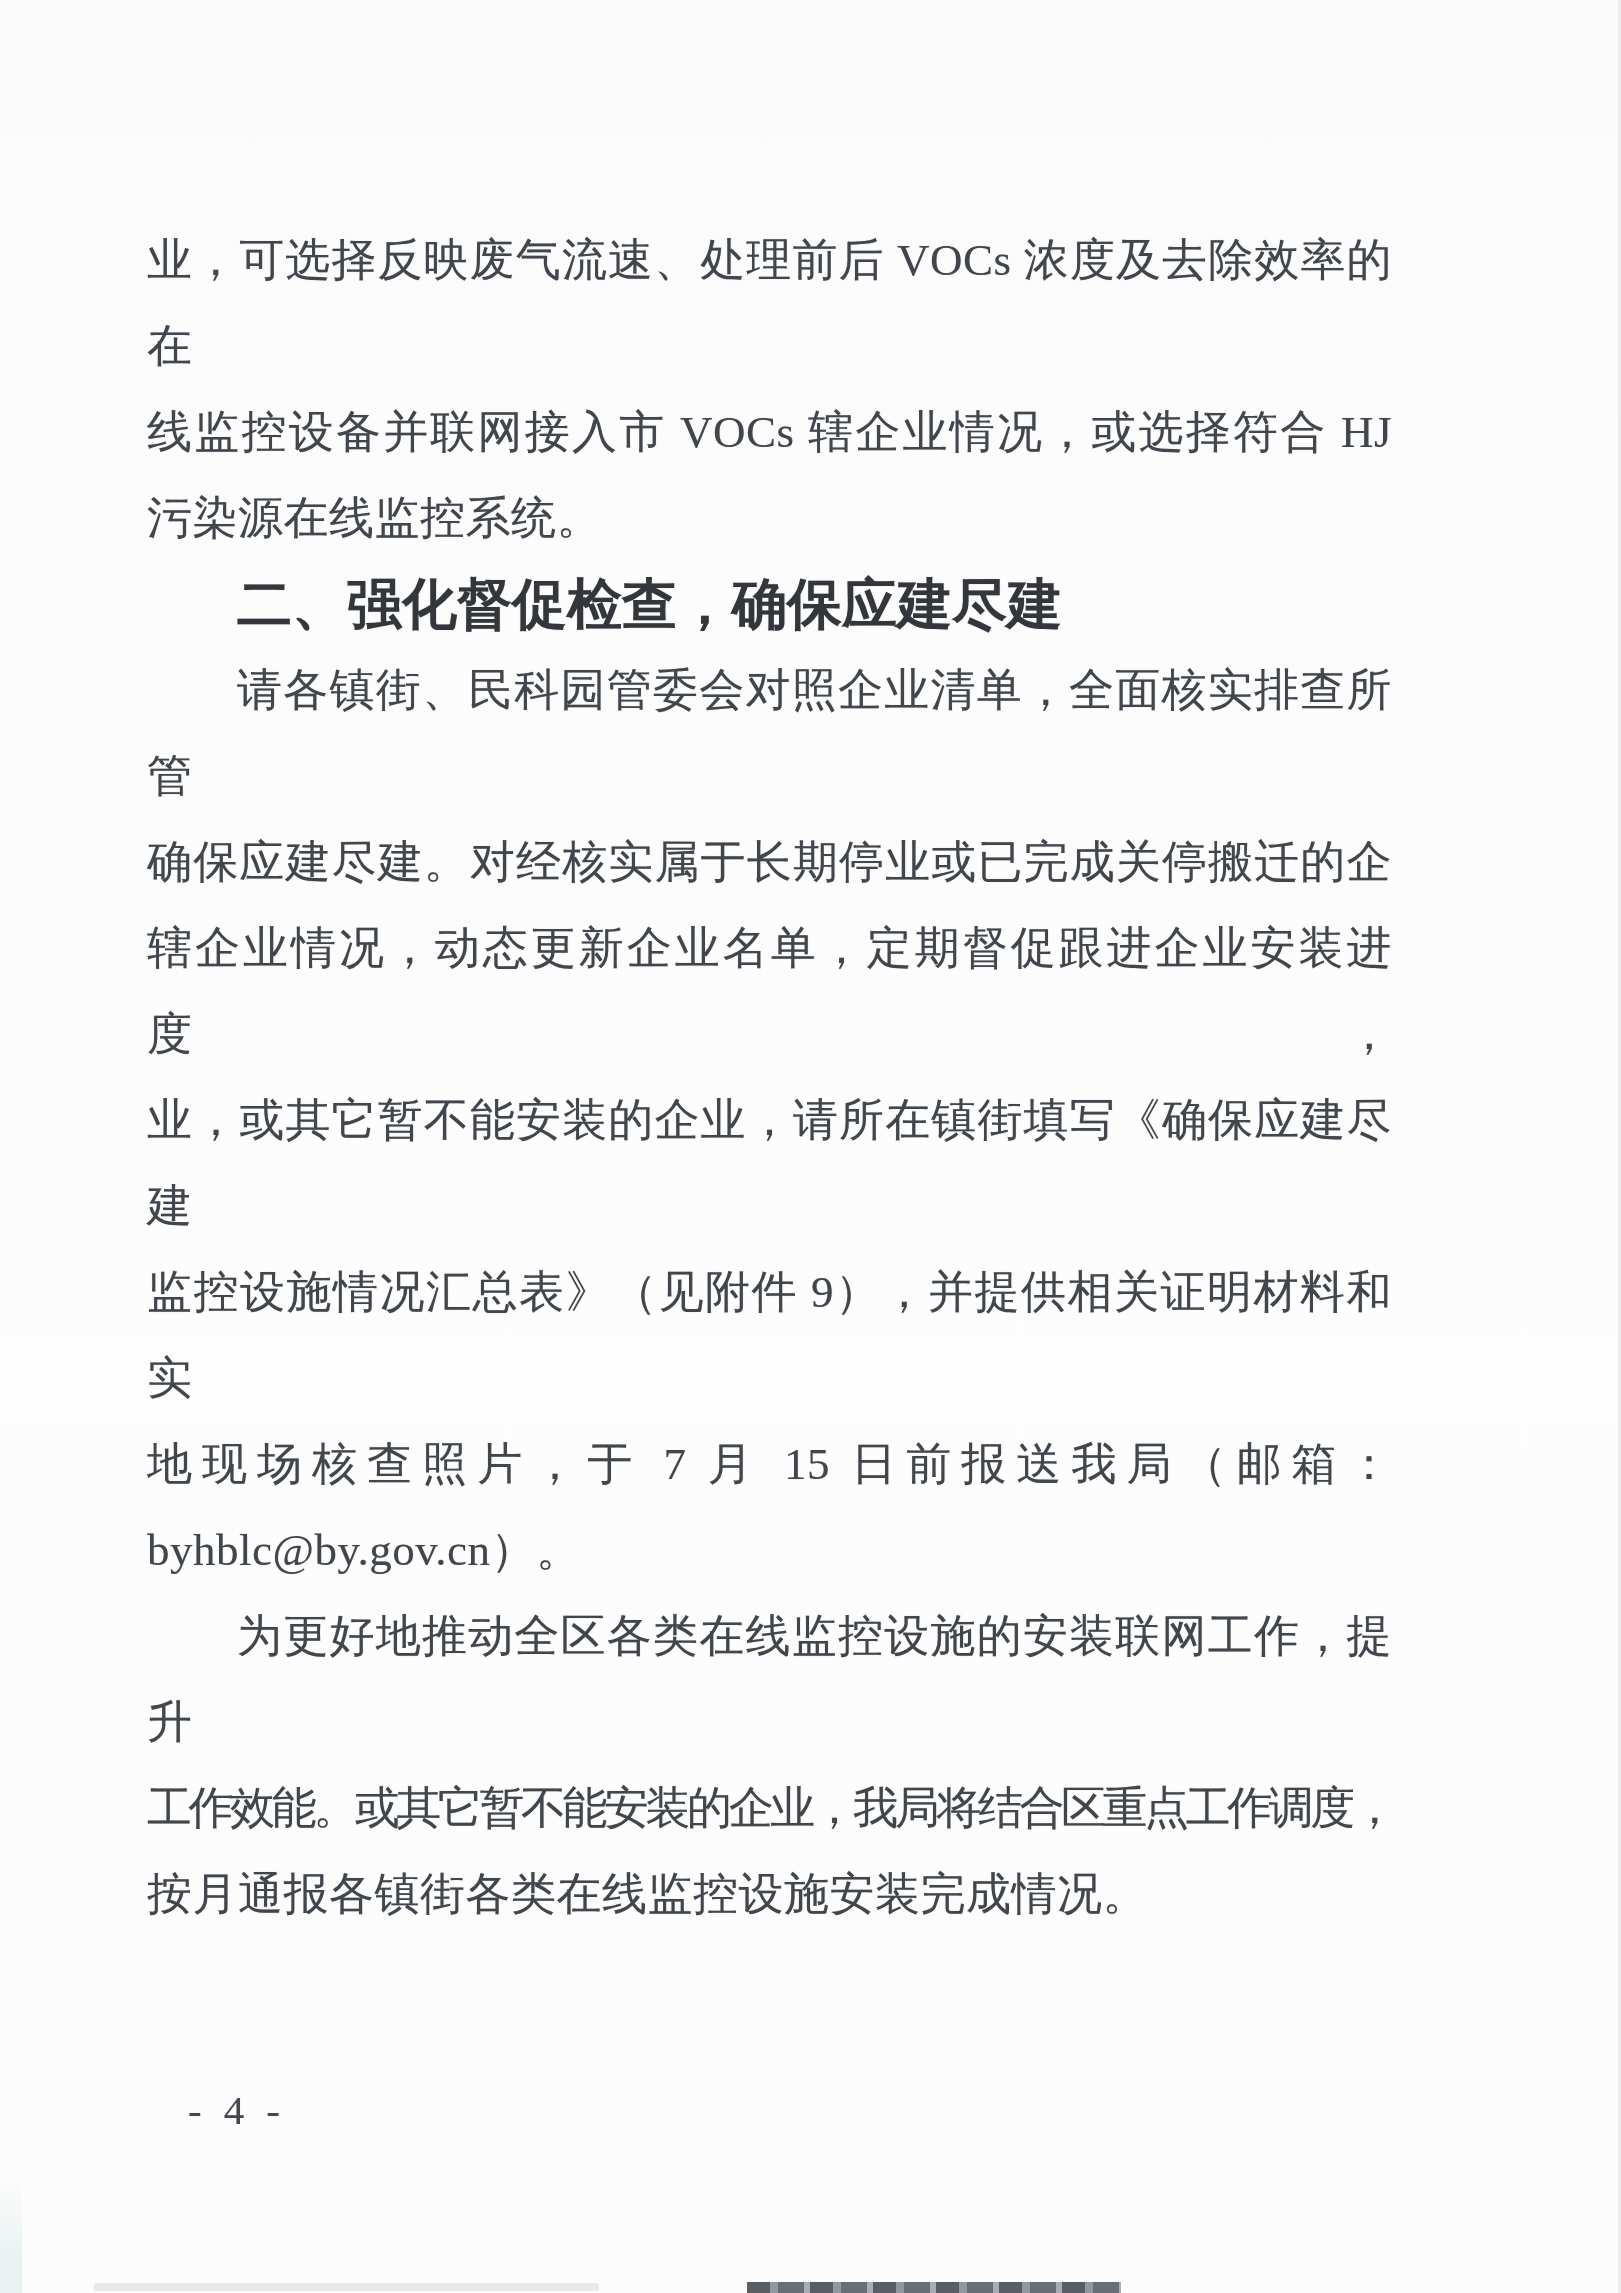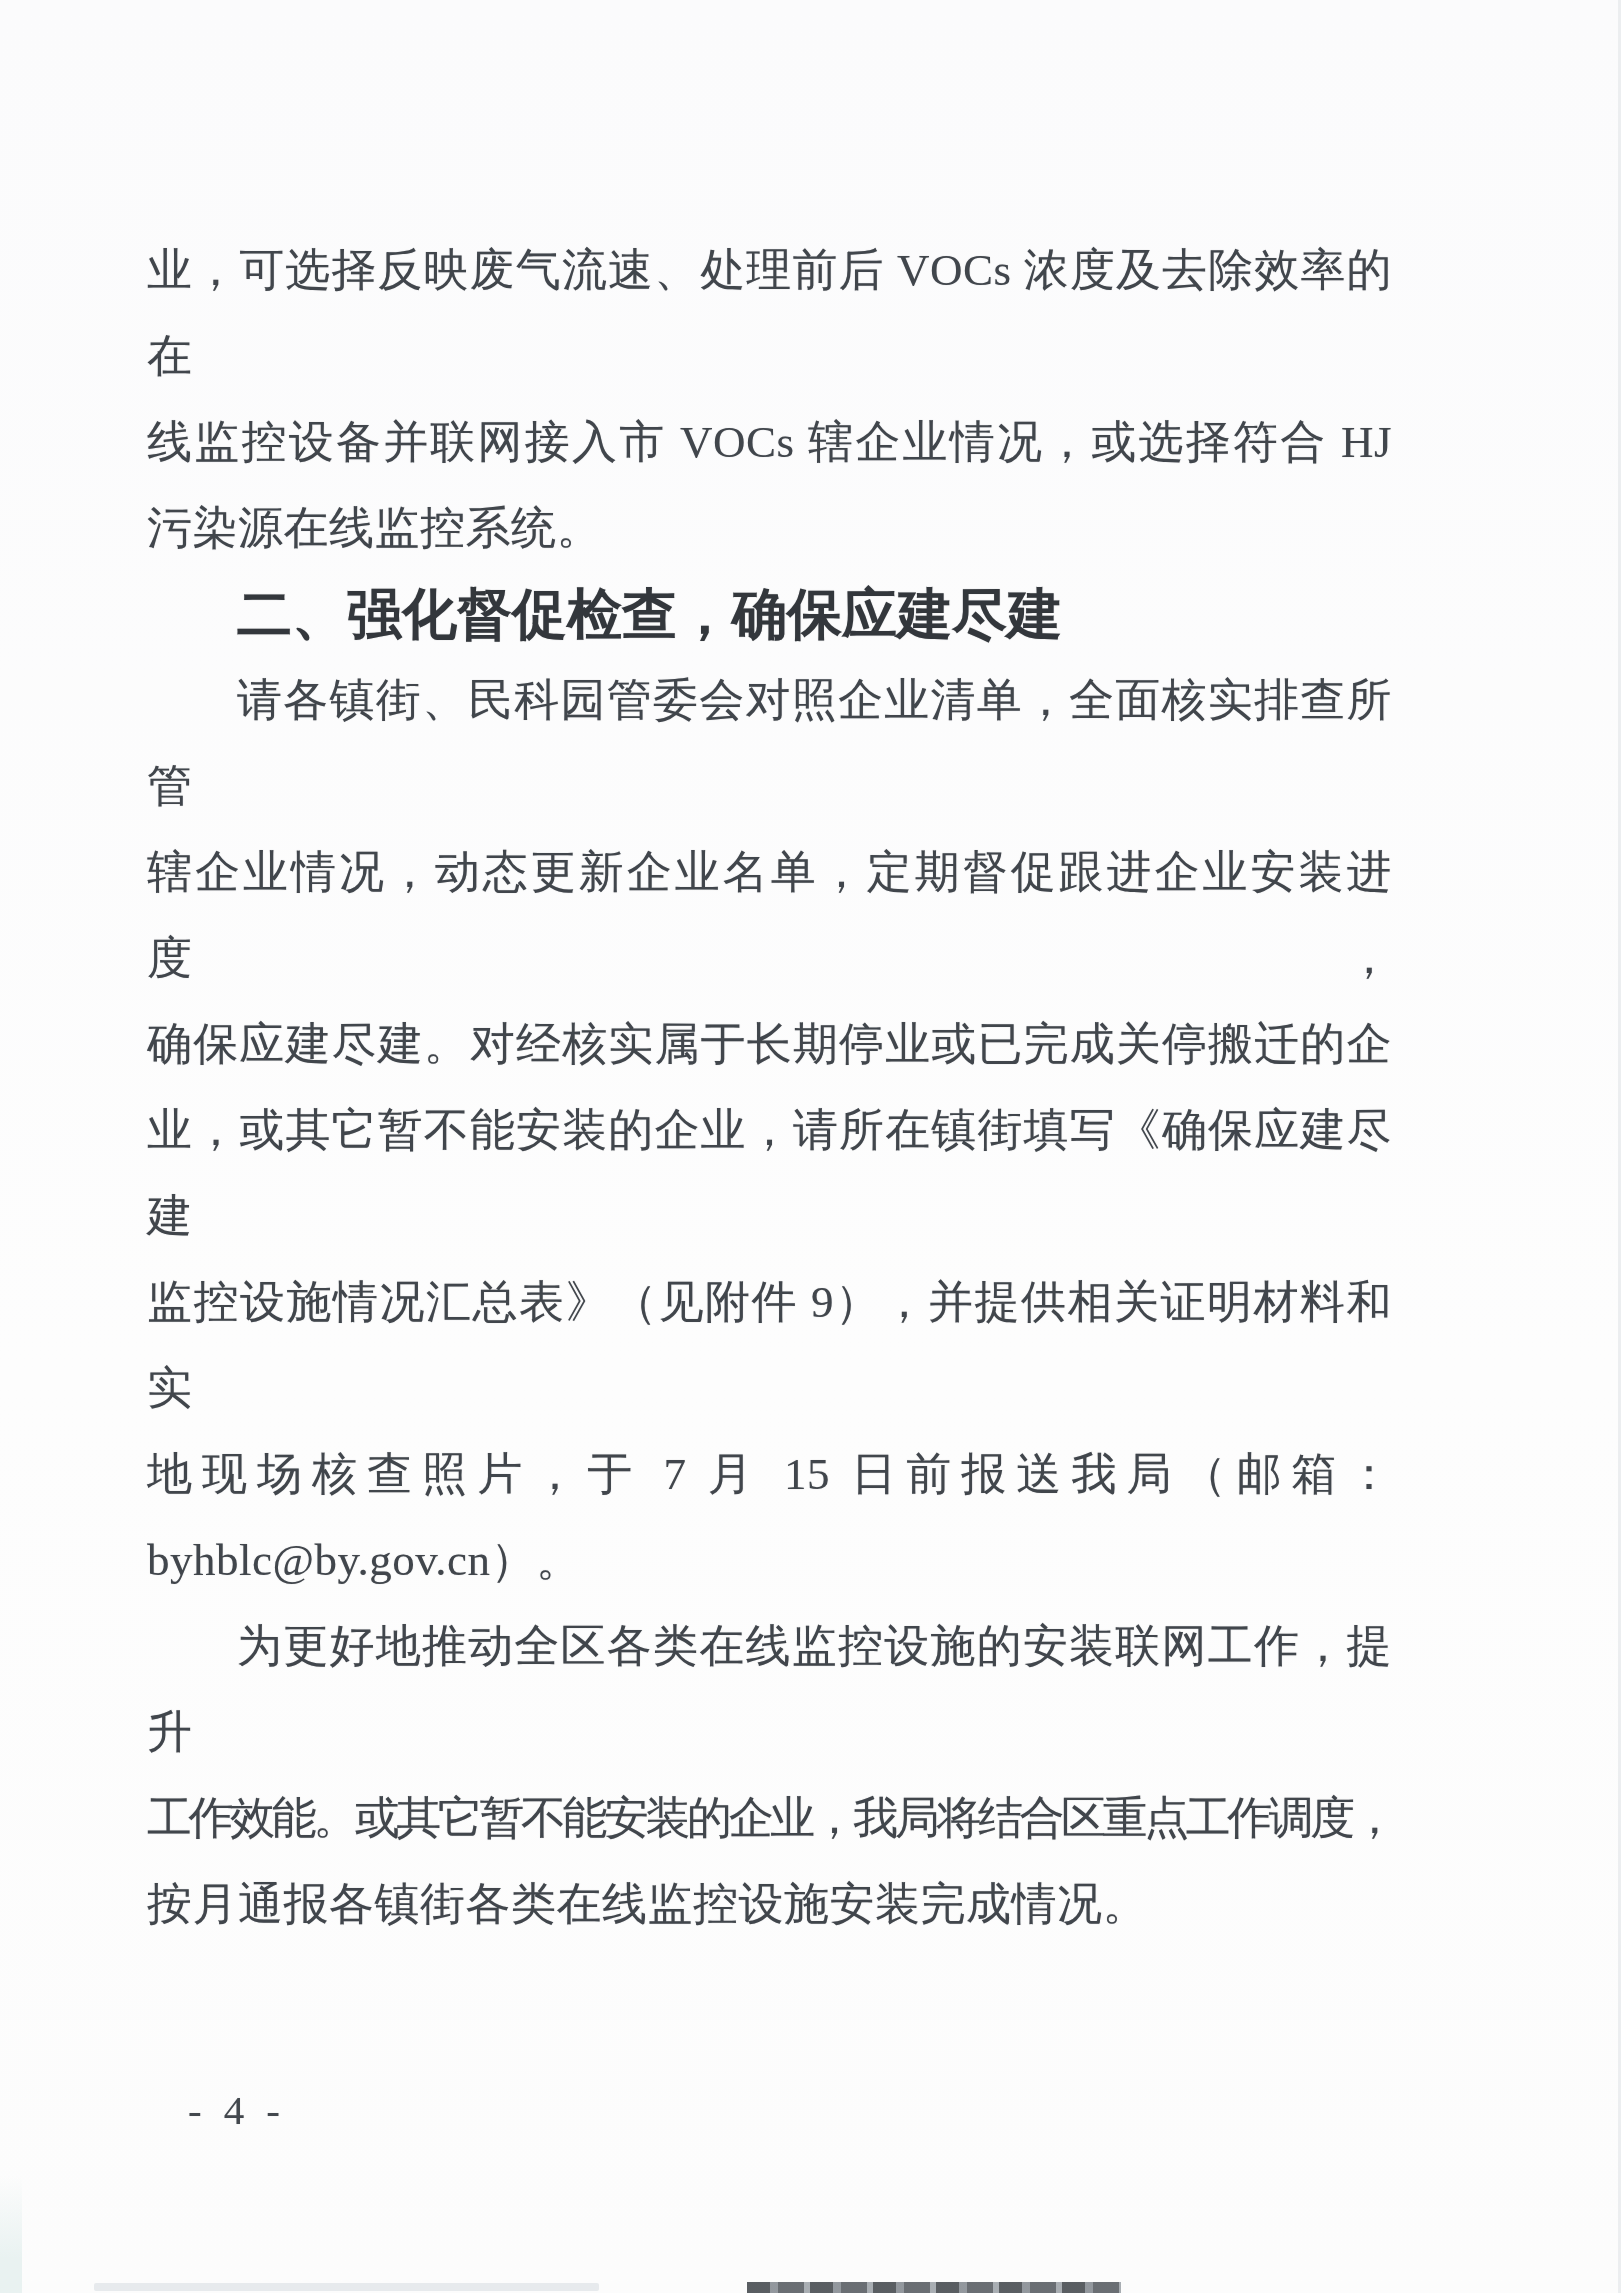--- a/index.html
+++ b/index.html
@@ -12,21 +12,21 @@
     width: 1621px;
     height: 2294px;
     background: linear-gradient(180deg, #fbfbfc 0%, #fdfdfd 60%, #fcfcfc 100%);
     overflow: hidden;
     font-family: "Liberation Serif", "DejaVu Serif", serif;
     color: #41464c;
   }
   .content {
     position: absolute;
     left: 147px;
-    top: 227px;
+    top: 217px;
     width: 1245px;
   }
   .line {
     margin: 0;
     font-size: 45px;
     line-height: 86px;
     letter-spacing: 0.5px;
     text-shadow: 0 0 1px rgba(65, 70, 76, 0.35);
     white-space: normal;
   }
@@ -101,22 +101,22 @@
 <div class="page">
   <div class="content">
 
     <p class="line j">业，可选择反映废气流速、处理前后 VOCs 浓度及去除效率的在</p>
     <p class="line j">线监控设备并联网接入市 VOCs 辖企业情况，或选择符合 HJ</p>
     <p class="line">污染源在线监控系统。</p>
 
     <h2 class="heading">二、强化督促检查，确保应建尽建</h2>
 
     <p class="line j indent">请各镇街、民科园管委会对照企业清单，全面核实排查所管</p>
+    <p class="line j">确保应建尽建。对经核实属于长期停业或已完成关停搬迁的企</p>
     <p class="line j">辖企业情况，动态更新企业名单，定期督促跟进企业安装进度，</p>
-    <p class="line j">确保应建尽建。对经核实属于长期停业或已完成关停搬迁的企</p>
     <p class="line j">业，或其它暂不能安装的企业，请所在镇街填写《确保应建尽建</p>
     <p class="line j">监控设施情况汇总表》（见附件 9），并提供相关证明材料和实</p>
     <p class="line j">地现场核查照片，于 7 月 15 日前报送我局（邮箱：</p>
     <p class="line">byhblc@by.gov.cn）。</p>
 
 
     <p class="line j indent">为更好地推动全区各类在线监控设施的安装联网工作，提升</p>
     <p class="line j tight">工作效能。或其它暂不能安装的企业，我局将结合区重点工作调度，</p>
     <p class="line">按月通报各镇街各类在线监控设施安装完成情况。</p>
 

